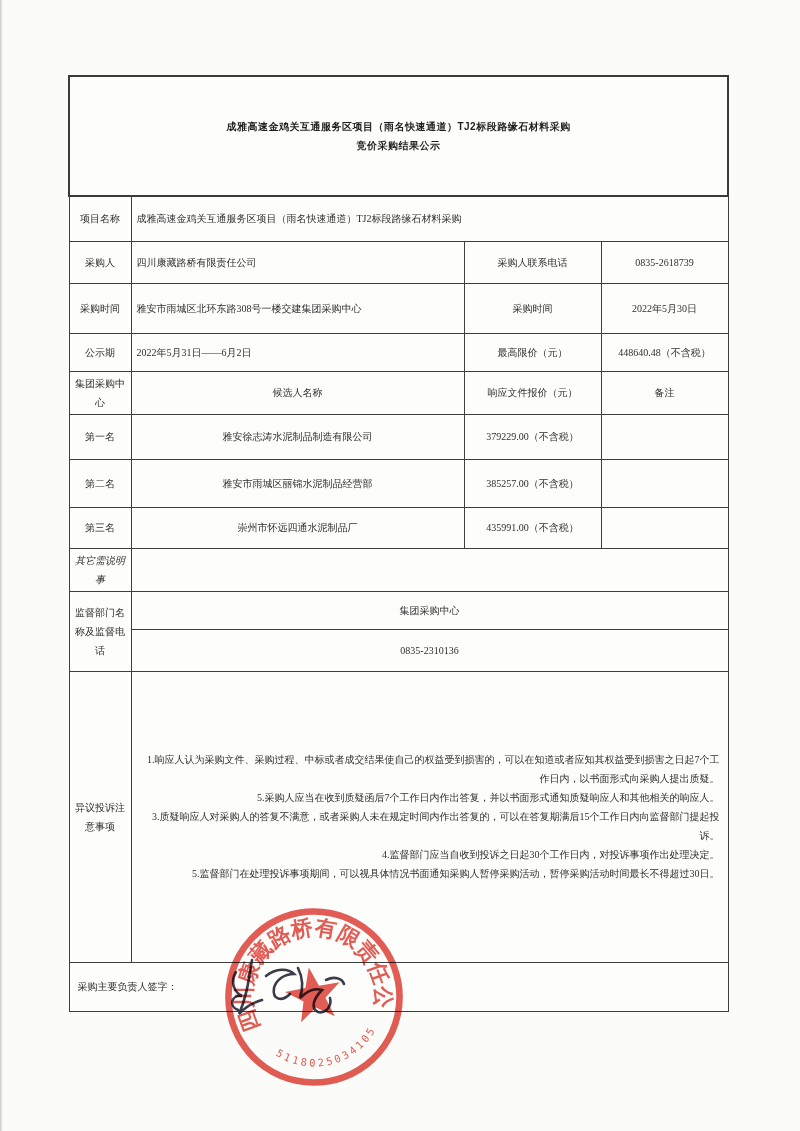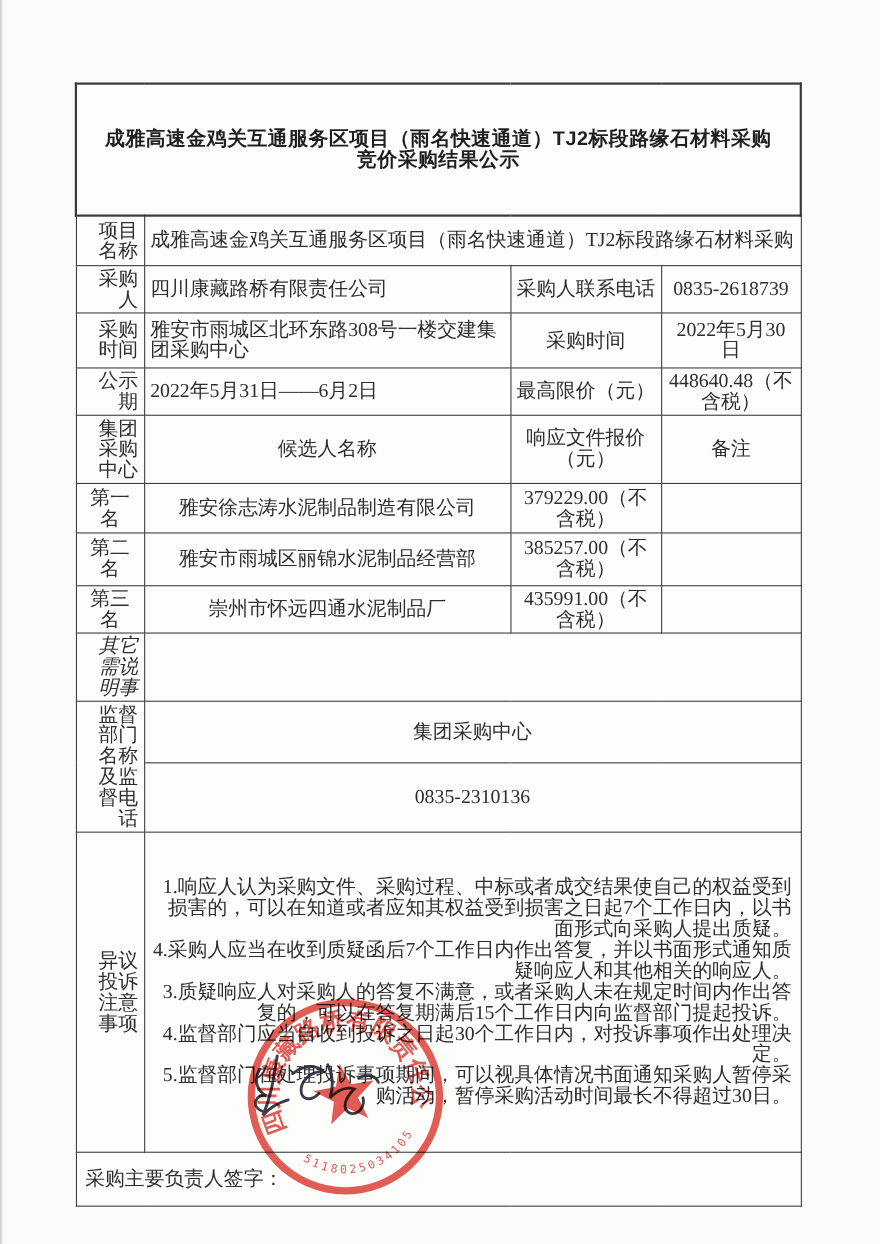--- a/index.html
+++ b/index.html
@@ -18,38 +18,38 @@
   table.doc{
     position:absolute;left:68px;top:75px;
     width:659px;
     border-collapse:collapse;
     table-layout:fixed;
     background:#fdfdfc;
   }
   table.doc td{
     border:1.6px solid #3f3f3f;
     padding:2px 5px;
-    font-size:18px;
+    font-size:10px;
     line-height:19px;
     vertical-align:middle;
     overflow:hidden;
     word-break:break-all;
   }
   tr.r-title td{border:2px solid #3a3a3a;}
   .title-cell{
     text-align:center;
     font-family:"Liberation Sans","DejaVu Sans",sans-serif;
     font-weight:bold;
     font-size:19px;
     line-height:29px;
     color:#1f1f1f;
     letter-spacing:.5px;
     padding:0 10px !important;
   }
-  .lbl{text-align:right;}
+  .lbl{text-align:center;}
   .ctr{text-align:center;}
   .sm{font-size:12.5px;}
   .name-cell,.price-cell{text-align:center;font-size:13.5px;}
   .notes{
     font-size:14.5px;
     line-height:21.5px;
     padding:10px 8px 10px 6px !important;
   }
   .notes p{margin:0;text-align:right;}
   .sig-cell{padding-left:8px !important;}
@@ -156,21 +156,21 @@
     <td colspan="3" class="ctr">集团采购中心</td>
   </tr>
   <tr class="h-r12">
     <td colspan="3" class="ctr">0835-2310136</td>
   </tr>
 
   <tr class="h-r13">
     <td class="lbl">异议投诉注意事项</td>
     <td colspan="3" class="notes">
       <p>1.响应人认为采购文件、采购过程、中标或者成交结果使自己的权益受到损害的，可以在知道或者应知其权益受到损害之日起7个工作日内，以书面形式向采购人提出质疑。</p>
-      <p>4.采购人应当在收到质疑函后7个工作日内作出答复，并以书面形式通知质疑响应人和其他相关的响应人。</p>
+      <p>5.采购人应当在收到质疑函后7个工作日内作出答复，并以书面形式通知质疑响应人和其他相关的响应人。</p>
       <p>3.质疑响应人对采购人的答复不满意，或者采购人未在规定时间内作出答复的，可以在答复期满后15个工作日内向监督部门提起投诉。</p>
       <p>4.监督部门应当自收到投诉之日起30个工作日内，对投诉事项作出处理决定。</p>
       <p>5.监督部门在处理投诉事项期间，可以视具体情况书面通知采购人暂停采购活动，暂停采购活动时间最长不得超过30日。</p>
     </td>
   </tr>
 
   <tr class="h-r14">
     <td colspan="4" class="sig-cell">
       <span>采购主要负责人签字：</span>
     </td>

